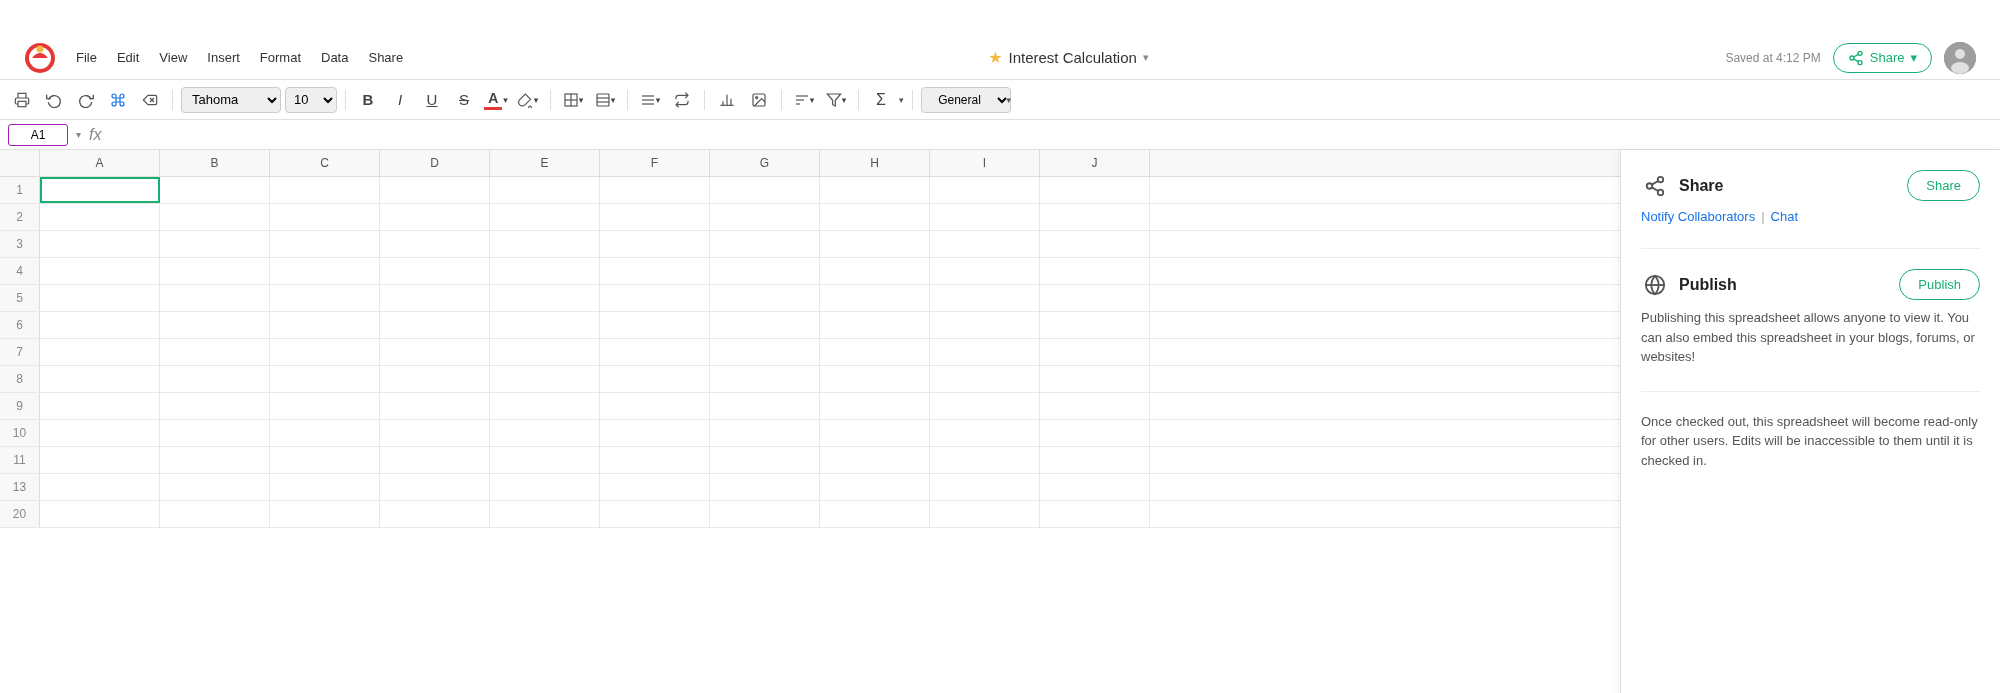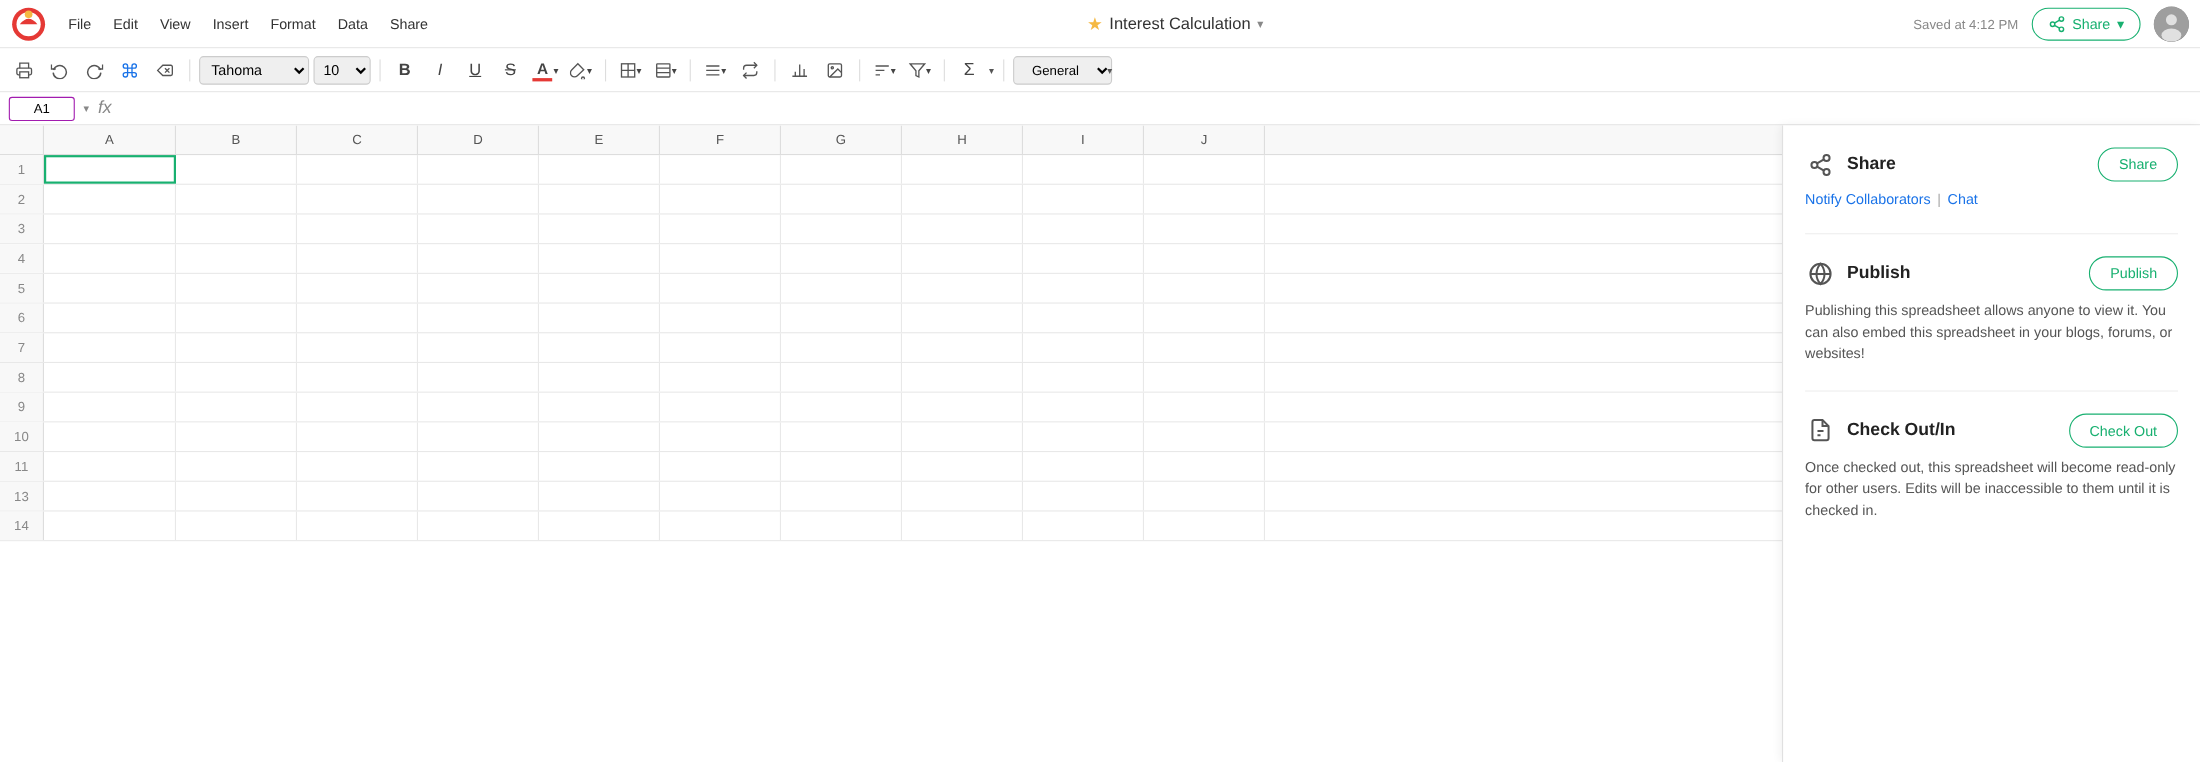--- a/index.html
+++ b/index.html
@@ -3,23 +3,24 @@
   <meta charset="utf-8">
   <style>
     * { box-sizing: border-box; margin: 0; padding: 0; }
     body { font-family: 'Tahoma', Arial, sans-serif; font-size: 13px; background: #fff; overflow: hidden; }
 
     
     .top-bar {
       display: flex;
       align-items: center;
       height: 44px;
-      padding: 0 10px;
+      padding: 0 24px;
       border-bottom: 1px solid #e0e0e0;
       background: #fff;
+      margin-top: 36px;
     }
     .app-logo {
       width: 32px;
       height: 32px;
       margin-right: 12px;
     }
     .menu-items {
       display: flex;
       gap: 4px;
     }
@@ -737,21 +738,21 @@
           <div class="cell cell-c"></div>
           <div class="cell cell-d"></div>
           <div class="cell cell-e"></div>
           <div class="cell cell-f"></div>
           <div class="cell cell-g"></div>
           <div class="cell cell-h"></div>
           <div class="cell cell-i"></div>
           <div class="cell cell-j"></div>
         </div>
         <div class="sheet-row">
-          <div class="row-num">14</div>
+          <div class="row-num">20</div>
           <div class="cell cell-a"></div>
           <div class="cell cell-b"></div>
           <div class="cell cell-c"></div>
           <div class="cell cell-d"></div>
           <div class="cell cell-e"></div>
           <div class="cell cell-f"></div>
           <div class="cell cell-g"></div>
           <div class="cell cell-h"></div>
           <div class="cell cell-i"></div>
           <div class="cell cell-j"></div>
@@ -799,31 +800,17 @@
           <span class="panel-section-title">Publish</span>
         </div>
         <button class="panel-btn">Publish</button>
       </div>
       <p class="panel-section-desc">Publishing this spreadsheet allows anyone to view it. You can also embed this spreadsheet in your blogs, forums, or websites!</p>
     </div>
 
     <hr class="panel-divider">
 
     <div class="panel-section">
-      <div class="panel-section-header">
-        <div class="panel-section-title-row">
-          <div class="panel-icon">
-            <svg class="doc-icon-svg" viewBox="0 0 24 24" fill="none" stroke="#555" stroke-width="2">
-              <path d="M14 2H6a2 2 0 0 0-2 2v16a2 2 0 0 0 2 2h12a2 2 0 0 0 2-2V8z"></path>
-              <polyline points="14 2 14 8 20 8"></polyline>
-              <line x1="9" y1="13" x2="15" y2="13"></line>
-              <line x1="9" y1="17" x2="12" y2="17"></line>
-            </svg>
-          </div>
-          <span class="panel-section-title">Check Out/In</span>
-        </div>
-        <button class="panel-btn">Check Out</button>
-      </div>
       <p class="panel-section-desc">Once checked out, this spreadsheet will become read-only for other users. Edits will be inaccessible to them until it is checked in.</p>
     </div>
 
   </div>
 </div>
 
 </body></html>

